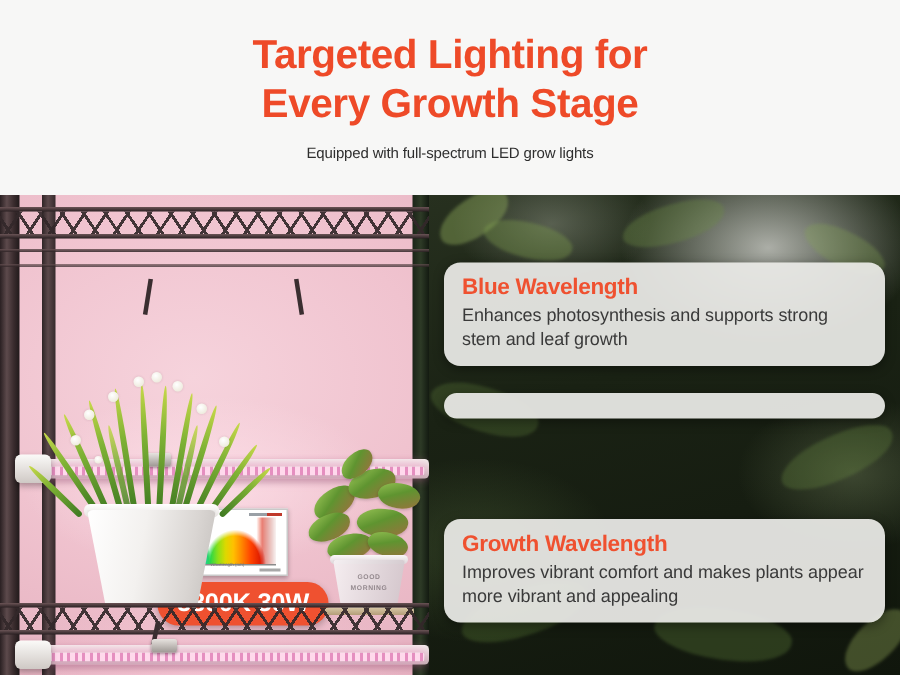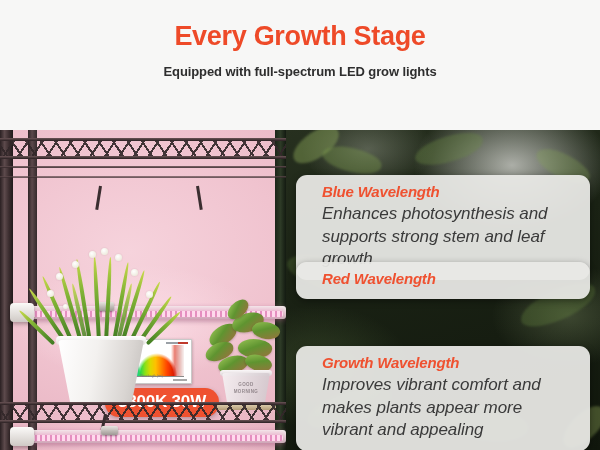--- a/index.html
+++ b/index.html
@@ -19,21 +19,21 @@
     padding-top:20px;
   }
   #title {
     color:#ee4a28;
     font-size:27px; font-weight:bold; line-height:1.22;
     text-align:center; letter-spacing:-0.3px;
   }
   #title .l2 { display:block; }
   #subtitle {
     margin-top:11px;
-    color:#2e2e2e; font-size:13px; font-weight:700;
+    color:#2e2e2e; font-size:10px; font-weight:400;
     text-align:center; letter-spacing:-0.1px;
   }
 
   
   #body { position:absolute; left:0; top:130px; width:600px; height:320px; }
 
   
   #photo {
     position:absolute; left:0; top:0; width:286px; height:320px;
     overflow:hidden; background:#e9bfc9;
@@ -238,43 +238,43 @@
       linear-gradient(165deg,#27301f 0%, #1a2214 38%, #161d11 66%, #10160c 100%);
   }
   .leaf {
     position:absolute; border-radius:62% 38% 60% 40%;
     filter:blur(1.1px);
   }
   .card {
     position:absolute; left:10px; width:294px;
     background:rgba(233,233,230,.94);
     border-radius:11px;
-    padding:8px 26px 9px;
+    padding:8px 12px 9px;
     box-shadow:0 2px 7px rgba(0,0,0,.38);
-    font-style:italic;
   }
   #card1 { top:45px; }
   #card2 { top:132px; }
   #card3 { top:216px; }
   .card h3 {
     color:#ef5130; font-size:15px; font-weight:bold;
     letter-spacing:-0.2px; margin-bottom:3px;
   }
   .card p {
-    color:#3a3a3a; font-size:17px; line-height:1.33;
+    color:#3a3a3a; font-size:12px; line-height:1.33;
     letter-spacing:-0.05px;
   }
 </style>
 </head>
 <body>
 
 <div id="page">
 
   <div id="header">
     <div id="title">
+      <span>Targeted Lighting for</span>
       <span class="l2">Every Growth Stage</span>
     </div>
     <div id="subtitle">Equipped with full-spectrum LED grow lights</div>
   </div>
 
   <div id="body">
 
     <div id="photo">
       <div class="wall"></div>
       <div class="wall-wash"></div>
@@ -392,21 +392,20 @@
       <div class="leaf" style="left:232px; top:160px; width:80px; height:30px; background:rgba(112,146,70,.28); transform:rotate(-20deg);"></div>
       <div class="leaf" style="left:20px; top:262px; width:86px; height:32px; background:rgba(90,124,54,.32); transform:rotate(-14deg);"></div>
       <div class="leaf" style="left:150px; top:276px; width:92px; height:34px; background:rgba(104,138,62,.3); transform:rotate(12deg);"></div>
       <div class="leaf" style="left:272px; top:284px; width:52px; height:26px; background:rgba(160,186,96,.34); transform:rotate(-38deg);"></div>
 
       <div class="card" id="card1">
         <h3>Blue Wavelength</h3>
         <p>Enhances photosynthesis and supports strong stem and leaf growth</p>
       </div>
       <div class="card" id="card2">
-        <h3>Red Wavelength</h3>
       </div>
       <div class="card" id="card3">
         <h3>Growth Wavelength</h3>
         <p>Improves vibrant comfort and makes plants appear more vibrant and appealing</p>
       </div>
     </div>
 
   </div>
 </div>
 

